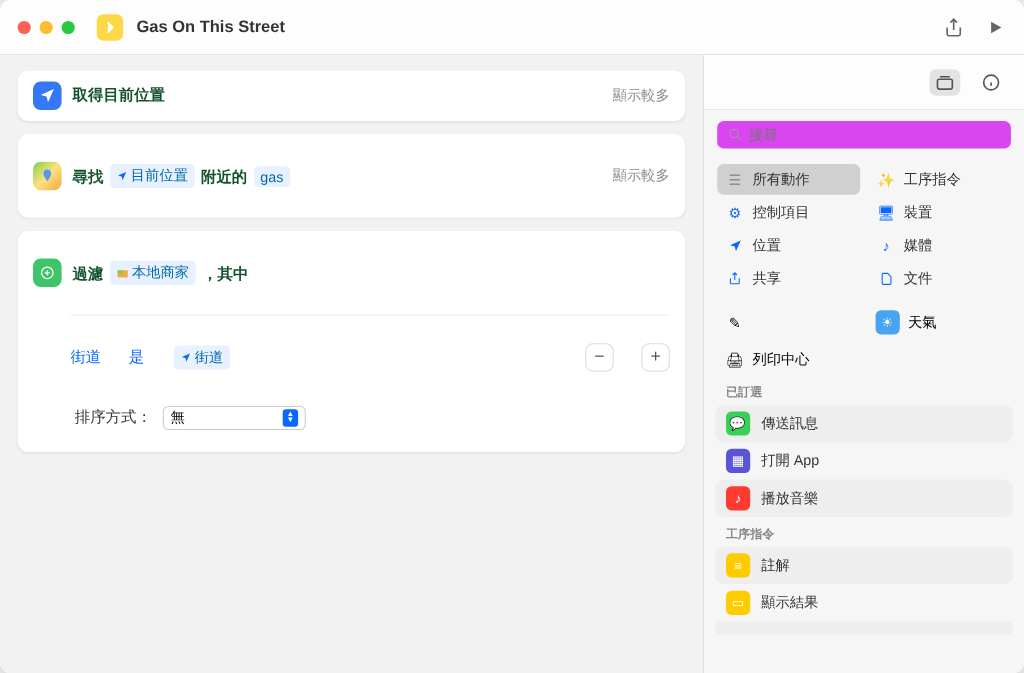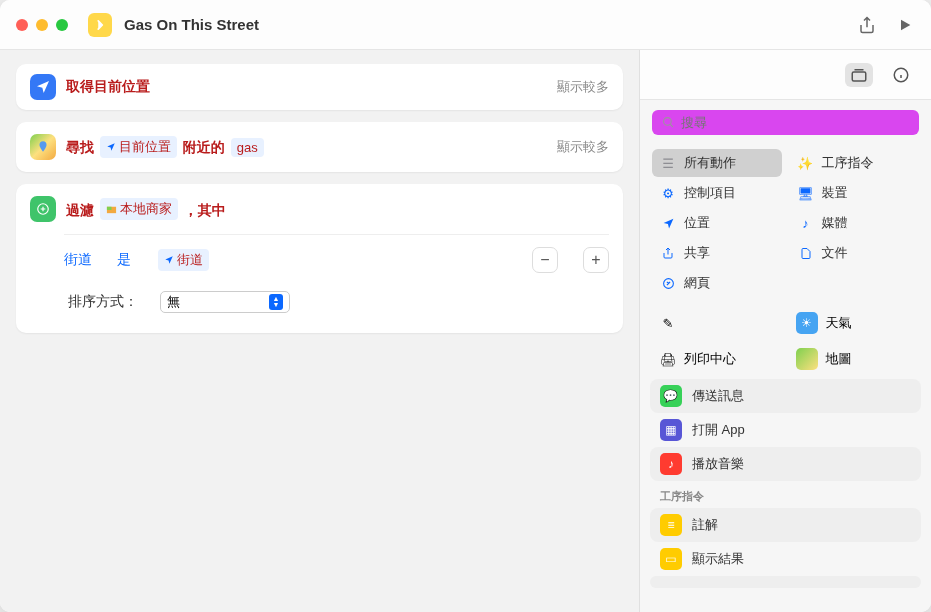--- a/index.html
+++ b/index.html
@@ -107,35 +107,35 @@
       display: flex;
       align-items: center;
       justify-content: center;
       flex-shrink: 0;
     }
     .icon-blue { background: #3478f6; color: white; }
     .icon-maps { background: linear-gradient(135deg, #7fd04f 0%, #fde07f 50%, #f2a940 100%); }
     .icon-green { background: #3fc46a; color: white; }
     .action-title {
       font-weight: 600;
-      color: #b91c1c;
+      color: #14532d;
     }
     .show-more {
       margin-left: auto;
       color: #888;
       font-size: 13px;
       cursor: pointer;
     }
     .token {
       background: #e8f1ff;
-      color: #b91c1c;
+      color: #0369a1;
       padding: 2px 6px;
       border-radius: 4px;
       font-size: 13px;
-      margin: 4px 2px;
+      margin: 17px 2px;
       display: inline-flex;
       align-items: center;
       gap: 3px;
     }
     .action-body-text {
       font-size: 14px;
       color: #333;
     }
     .filter-body {
       padding: 0 14px 14px 48px;
@@ -161,21 +161,21 @@
       display: flex;
       align-items: center;
       justify-content: center;
       font-size: 16px;
       color: #555;
       cursor: pointer;
     }
     .filter-label-row {
       display: flex;
       align-items: center;
-      gap: 22px;
+      gap: 10px;
       padding: 6px 0;
     }
     .filter-label {
       text-align: right;
       width: 74px;
       font-size: 14px;
       color: #333;
     }
     .select-box {
       width: 130px;
@@ -512,49 +512,37 @@
           <span>共享</span>
         </div>
         <div class="category-item">
           <span class="cat-icon" style="color:#0b68ff">
             <svg width="12" height="13" viewBox="0 0 24 24" fill="none" stroke="#0b68ff" stroke-width="2">
                 <path d="M14 2H6a2 2 0 00-2 2v16a2 2 0 002 2h12a2 2 0 002-2V8l-6-6z"></path>
               </svg>
           </span>
           <span>文件</span>
         </div>
-        <div class="category-item">
-          <span class="cat-icon" style="color:#0b68ff">
-            <svg width="13" height="13" viewBox="0 0 24 24" fill="none" stroke="#0b68ff" stroke-width="2">
-                <circle cx="12" cy="12" r="9"></circle>
-                <path d="M15 9l-3 3-3 3M9 9l3 3"></path>
-              </svg>
-          </span>
-          <span>網頁</span>
-        </div>
       </div>
 
       <div class="app-row">
         <div class="app-item">
           <span class="cat-icon">✎</span>
         </div>
         <div class="app-item">
           <span class="mini-icon" style="background:#46a4f2">☀</span>
           <span>天氣</span>
         </div>
         <div class="app-item">
           <span class="cat-icon">🖨</span>
           <span>列印中心</span>
         </div>
-        <div class="app-item">
-          <span class="mini-icon" style="background:linear-gradient(135deg,#7fd04f,#fde07f)"></span>
-          <span>地圖</span>
-        </div>
-      </div>
-
+      </div>
+
+      <div class="section-header">已訂選</div>
       <div class="action-list">
         <div class="action-item">
           <div class="mini-icon" style="background:#37d158">💬</div>
           <span>傳送訊息</span>
         </div>
         <div class="action-item">
           <div class="mini-icon" style="background:#5856d6">▦</div>
           <span>打開 App</span>
         </div>
         <div class="action-item">

